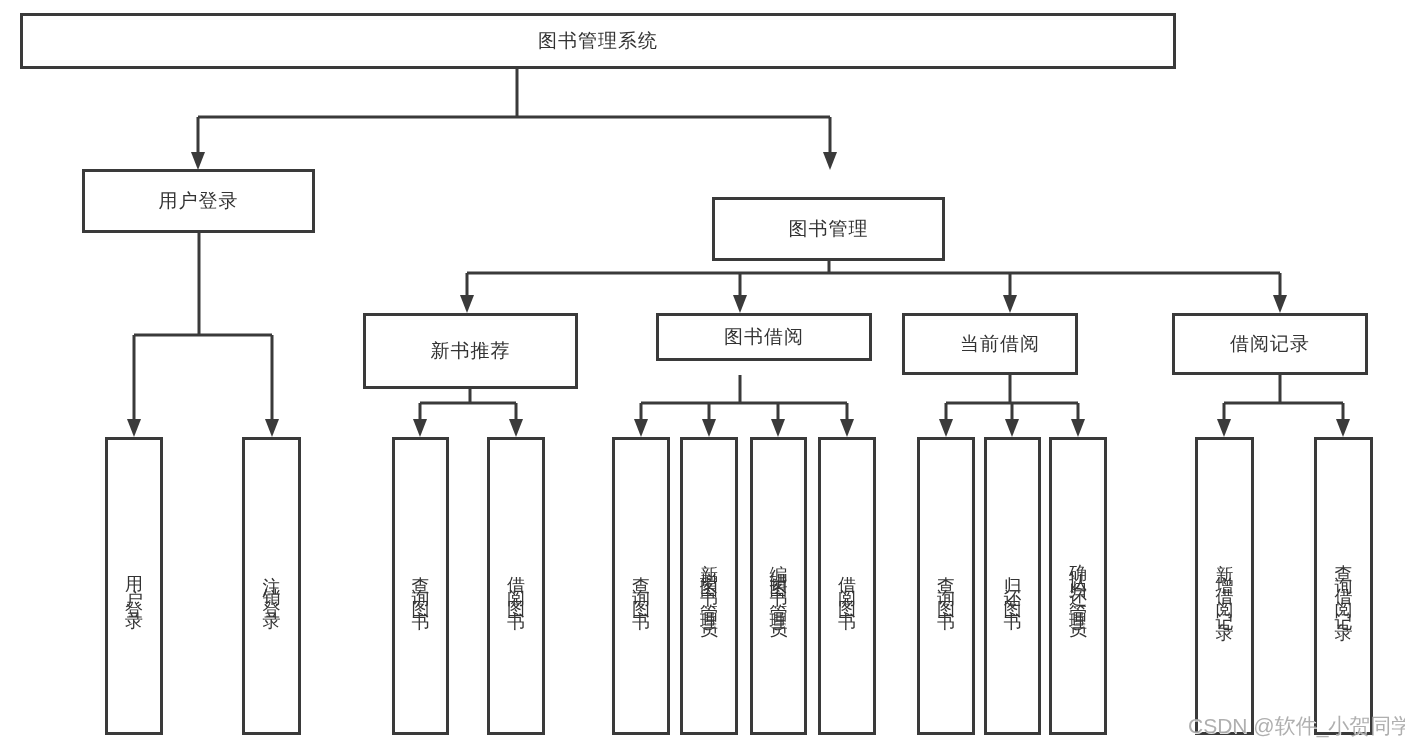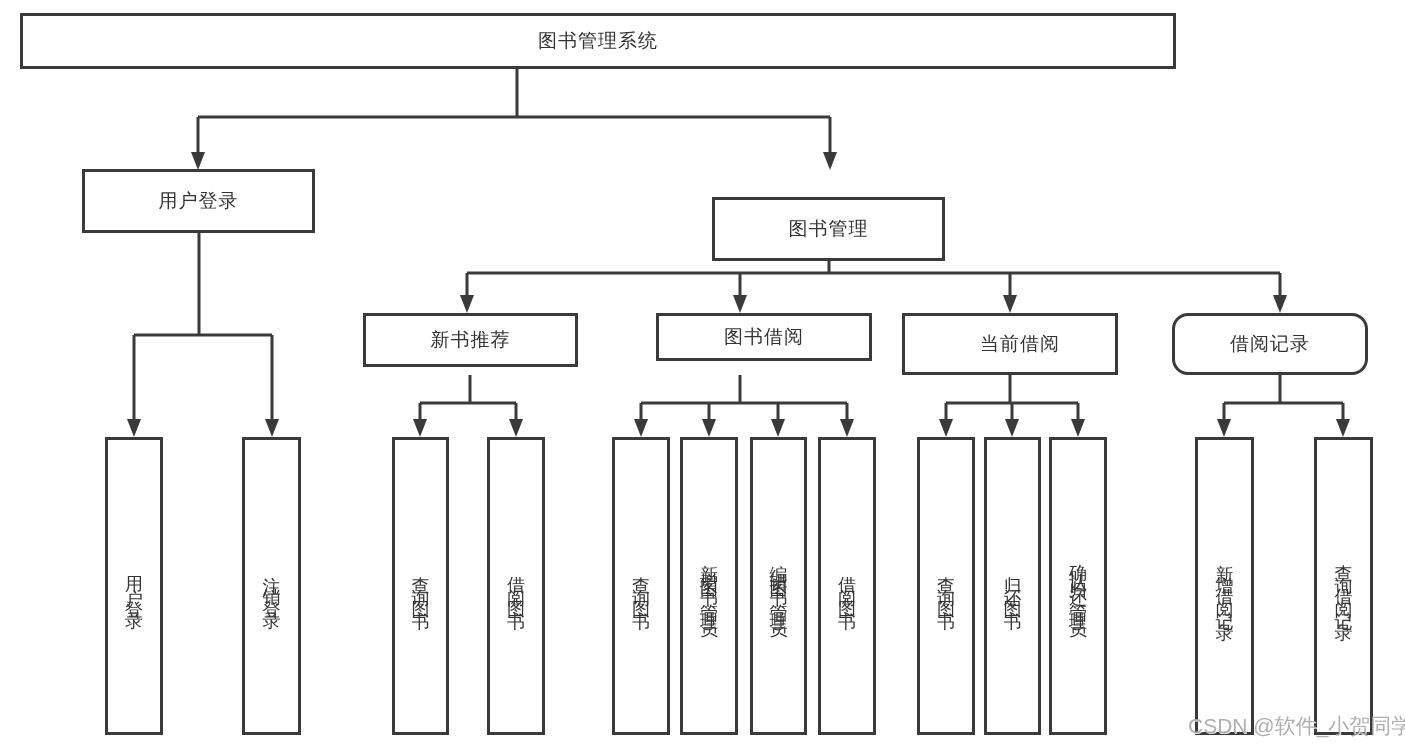--- a/index.html
+++ b/index.html
@@ -93,30 +93,30 @@
     <span>图书管理系统</span>
   </div>
 
   <div class="node hnode" style="left:82px;top:169px;width:233px;height:64px;">
     <span>用户登录</span>
   </div>
   <div class="node hnode" style="left:712px;top:169px;width:233px;height:64px;margin-top:28px;">
     <span>图书管理</span>
   </div>
 
-  <div class="node hnode" style="left:363px;top:313px;width:215px;height:54px;">
+  <div class="node hnode" style="left:363px;top:313px;width:215px;height:76px;">
     <span>新书推荐</span>
   </div>
   <div class="node hnode" style="left:656px;top:313px;width:216px;height:48px;">
     <span>图书借阅</span>
   </div>
-  <div class="node hnode" style="left:902px;top:313px;width:216px;height:62px;padding-left:20px;">
+  <div class="node hnode" style="left:902px;top:313px;width:176px;height:62px;padding-left:20px;">
     <span>当前借阅</span>
   </div>
-  <div class="node hnode" style="left:1172px;top:313px;width:196px;height:62px;border-radius:16px;">
+  <div class="node hnode" style="left:1172px;top:313px;width:196px;height:62px;">
     <span>借阅记录</span>
   </div>
 
   <div class="node vnode" style="left:105px;top:437px;width:58px;height:298px;">
     <span>用户登录</span>
   </div>
   <div class="node vnode" style="left:242px;top:437px;width:59px;height:298px;">
     <span>注销登录</span>
   </div>
 

